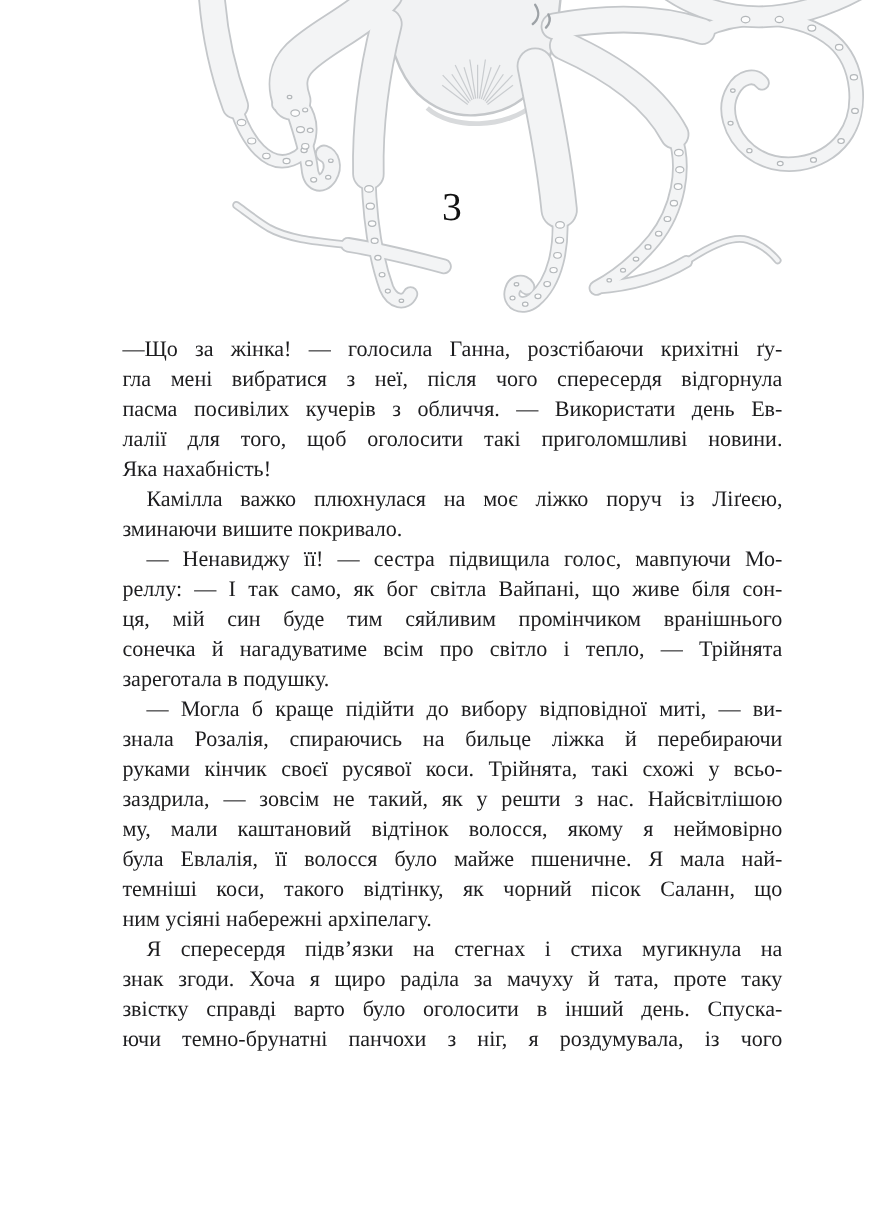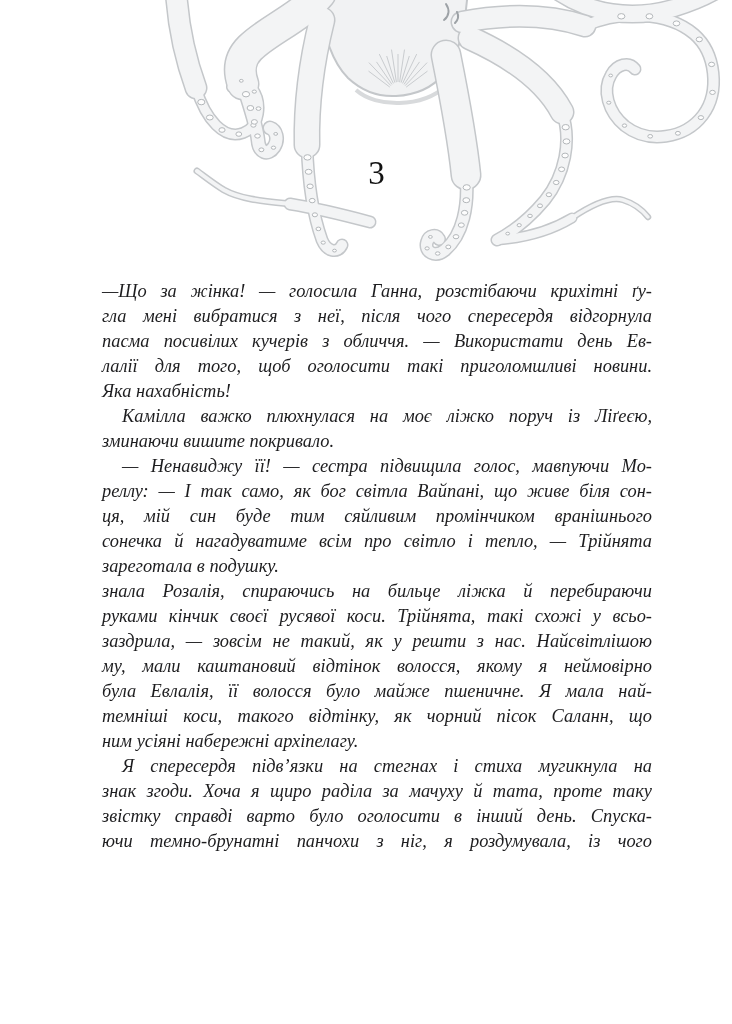--- a/index.html
+++ b/index.html
@@ -22,21 +22,20 @@
     position:absolute;left:102px;top:279px;width:550px;
     font-size:18.4px;line-height:25px;
     color:#1d1d1f;
   }
   .para{margin:0;padding:0;}
   .ln{
     text-align:justify;
     text-align-last:justify;
     white-space:normal;
     height:25px;
-    font-style:italic;
   }
   .ln.end{
     text-align:center;
     text-align-last:left;
   }
   .ln.ind{text-indent:20px;}
 </style>
 </head>
 <body>
 
@@ -207,20 +206,21 @@
 
     <div class="para">
       <div class="ln ind">— Ненавиджу її! — сестра підвищила голос, мавпуючи Мо-</div>
       <div class="ln">реллу: — І так само, як бог світла Вайпані, що живе біля сон-</div>
       <div class="ln">ця, мій син буде тим сяйливим промінчиком вранішнього</div>
       <div class="ln">сонечка й нагадуватиме всім про світло і тепло, — Трійнята</div>
       <div class="ln end">зареготала в подушку.</div>
     </div>
 
     <div class="para">
+      <div class="ln ind">— Могла б краще підійти до вибору відповідної миті, — ви-</div>
       <div class="ln">знала Розалія, спираючись на бильце ліжка й перебираючи</div>
       <div class="ln">руками кінчик своєї русявої коси. Трійнята, такі схожі у всьо-</div>
       <div class="ln">заздрила, — зовсім не такий, як у решти з нас. Найсвітлішою</div>
       <div class="ln">му, мали каштановий відтінок волосся, якому я неймовірно</div>
       <div class="ln">була Евлалія, її волосся було майже пшеничне. Я мала най-</div>
       <div class="ln">темніші коси, такого відтінку, як чорний пісок Саланн, що</div>
       <div class="ln end">ним усіяні набережні архіпелагу.</div>
     </div>
 
     <div class="para">

